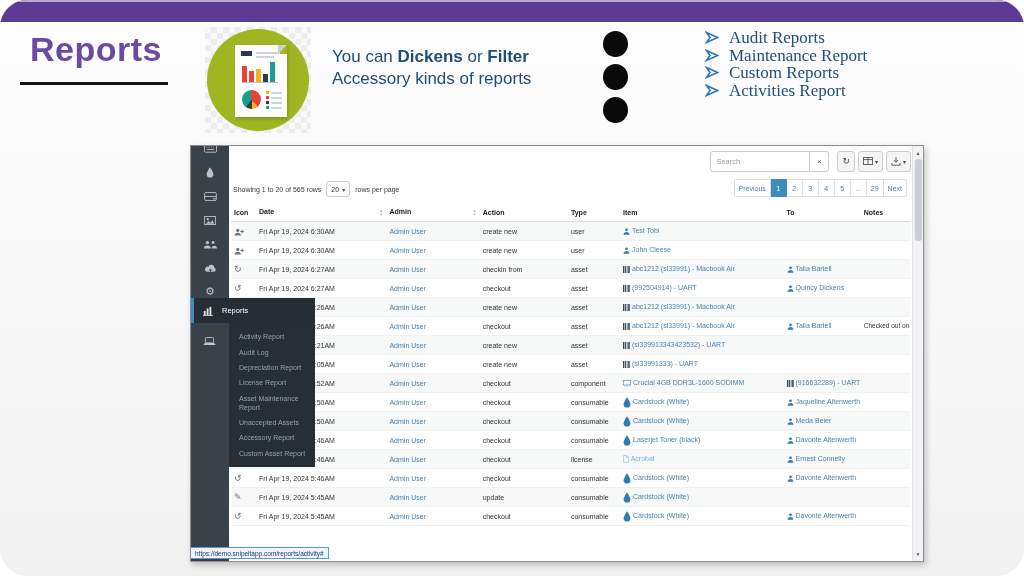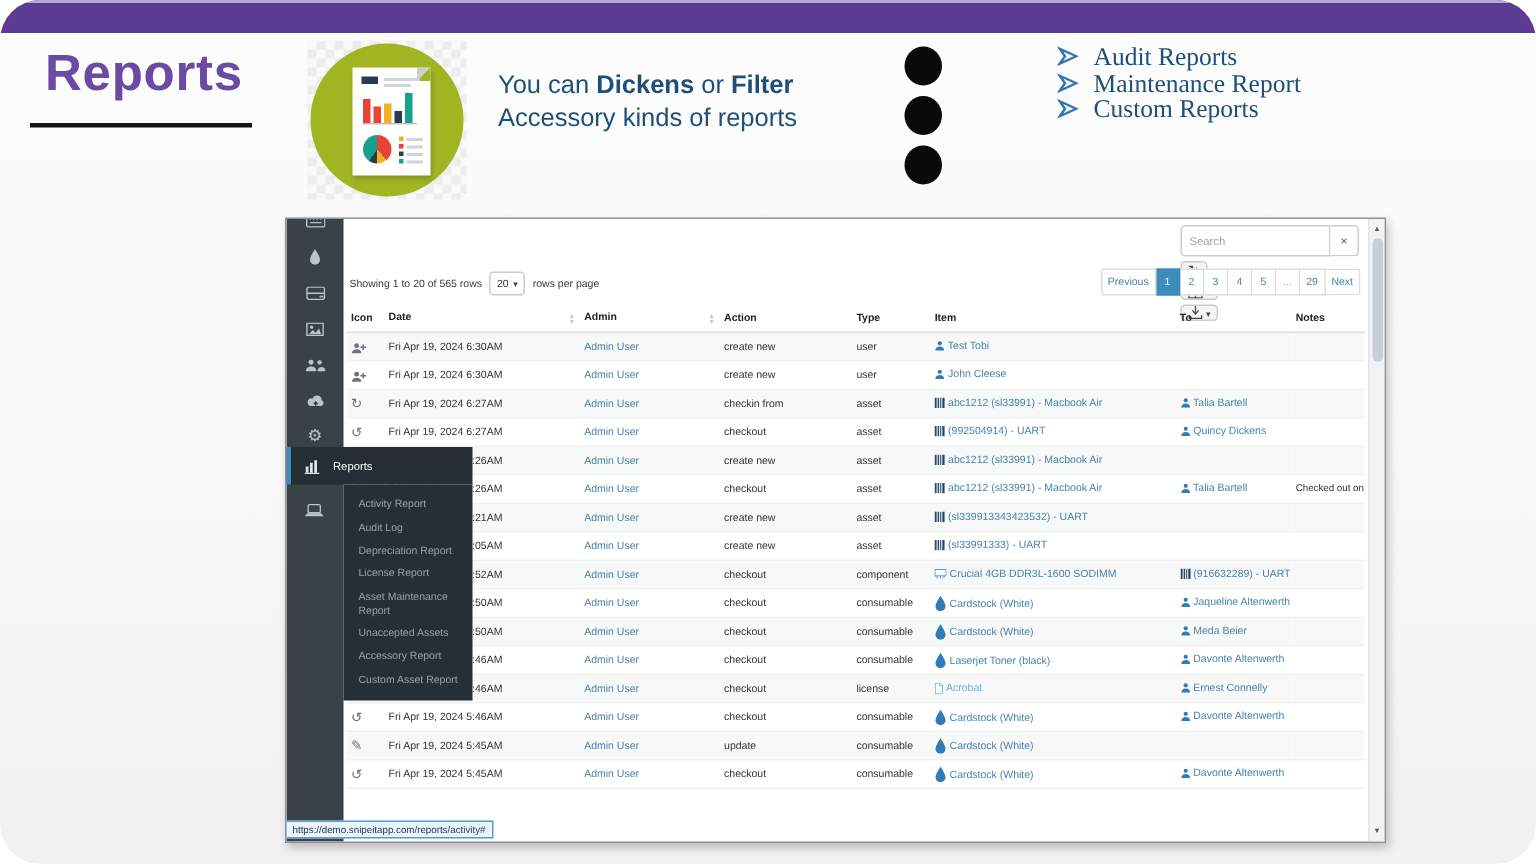--- a/index.html
+++ b/index.html
@@ -54,21 +54,21 @@
   .rail .rail-item { height:13px; margin-bottom:11px; color:#bac4ca; font-size:11px; line-height:13px; }
   .rail .rail-item:first-child { margin-top:-5px; }
   .rail-laptop { position:absolute; left:12px; top:186px; color:#bac4ca; }
   .icn svg { display:inline-block; vertical-align:middle; }
 
   .flyout-header { position:absolute; left:0; top:152px; width:124px; height:25px; background:#242e34; border-left:3px solid #3c8dbc; color:#fff; font-size:7.5px; display:flex; align-items:center; z-index:3; }
   .flyout-header .icn { margin:0 9px 0 9px; color:#dfe5e8; }
   .flyout-menu { position:absolute; left:38px; top:177px; width:86px; background:#252f35; padding:6px 0 6px 10px; z-index:3; }
   .flyout-menu div { font-size:7px; color:#96a2ab; line-height:9px; padding:3.2px 4px 3.2px 0; }
 
-  .toolbar { position:absolute; top:4px; right:12px; height:22px; display:flex; align-items:flex-start; gap:3px;flex-direction:column; }
+  .toolbar { position:absolute; top:4px; right:12px; height:22px; display:flex; align-items:center; gap:3px; }
   .search-group { display:flex; margin-right:5px; }
   .search-group input { width:100px; height:21px; border:1px solid #ccc; border-radius:3px 0 0 3px; font-size:7.5px; padding-left:5px; color:#555; outline:none; font-family:inherit; }
   .search-group input::placeholder { color:#9aa0a6; }
   .btn-clear { width:19px; height:21px; border:1px solid #ccc; border-left:none; border-radius:0 3px 3px 0; background:#fff; font-size:8px; color:#555; }
   .tbtn { height:21px; border:1px solid #ccc; border-radius:3px; background:#f5f5f5; color:#444; font-size:8px; display:flex; align-items:center; justify-content:center; gap:2px; padding:0 4px; }
   .caret { font-size:6px; color:#444; }
 
   .summary { position:absolute; left:42px; top:35px; display:flex; align-items:center; gap:5px; font-size:7px; color:#3a3a3a; }
   .pgsize { height:16px; border:1px solid #ccc; border-radius:3px; background:#fff; font-size:7px; color:#333; display:flex; align-items:center; gap:3px; padding:0 4px; }
 
@@ -171,20 +171,26 @@
         <svg width="14" height="15" viewBox="0 0 14 15">
           <path d="M1.5 2.5 L12.5 7.5 L1.5 12.5 L5 7.5 Z" fill="#ffffff" stroke="#2e75b6" stroke-width="1.6" stroke-linejoin="miter"></path>
         </svg>
         <span>Maintenance Report</span>
       </li>
       <li>
         <svg width="14" height="15" viewBox="0 0 14 15">
           <path d="M1.5 2.5 L12.5 7.5 L1.5 12.5 L5 7.5 Z" fill="#ffffff" stroke="#2e75b6" stroke-width="1.6" stroke-linejoin="miter"></path>
         </svg>
         <span>Custom Reports</span>
+      </li>
+      <li>
+        <svg width="14" height="15" viewBox="0 0 14 15">
+          <path d="M1.5 2.5 L12.5 7.5 L1.5 12.5 L5 7.5 Z" fill="#ffffff" stroke="#2e75b6" stroke-width="1.6" stroke-linejoin="miter"></path>
+        </svg>
+        <span>Activities Report</span>
       </li>
     </ul>
 
   <div class="app">
     <div class="rail" id="rail">
         <div class="rail-item icn"><svg width="13" height="9" viewBox="0 0 14 9" fill="currentColor" xmlns="http://www.w3.org/2000/svg">
             <rect x=".5" y=".5" width="13" height="8" rx="1" fill="none" stroke="currentColor"></rect>
             <path d="M2.5 3h1M5 3h1M7.5 3h1M10 3h1M3 5.5h8" stroke="currentColor" fill="none"></path>
           </svg></div>
         <div class="rail-item icn"><svg width="8" height="11" viewBox="0 0 12 16" fill="currentColor" xmlns="http://www.w3.org/2000/svg">

